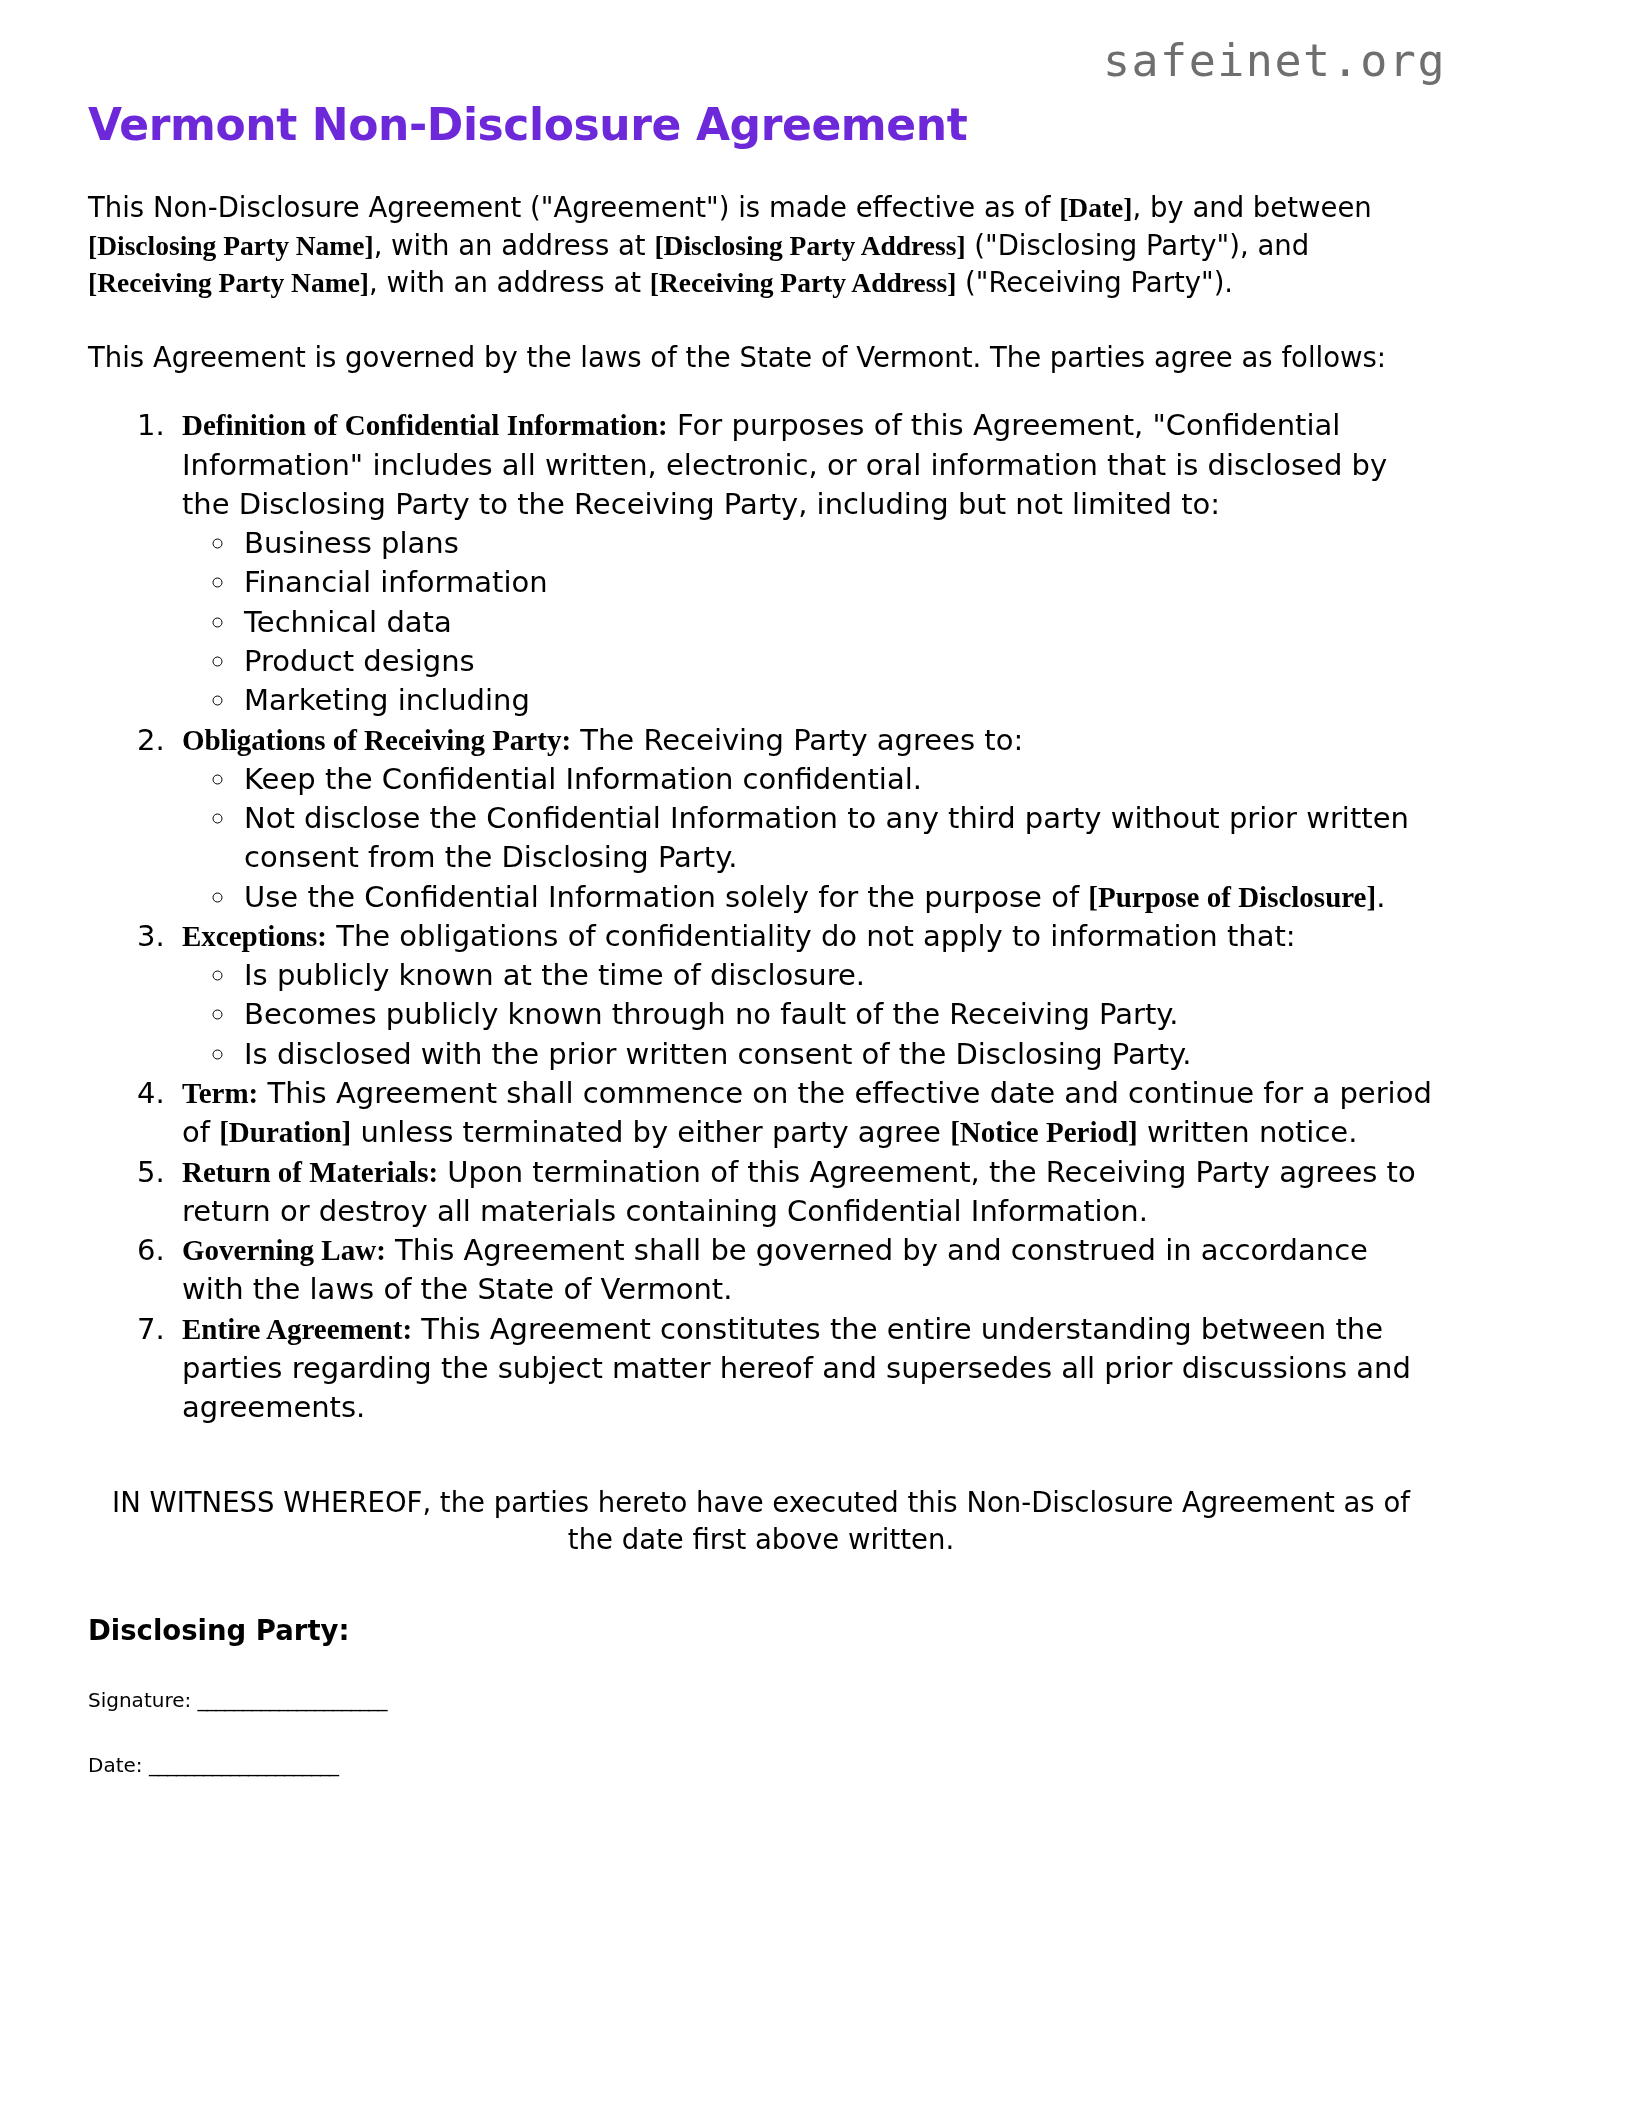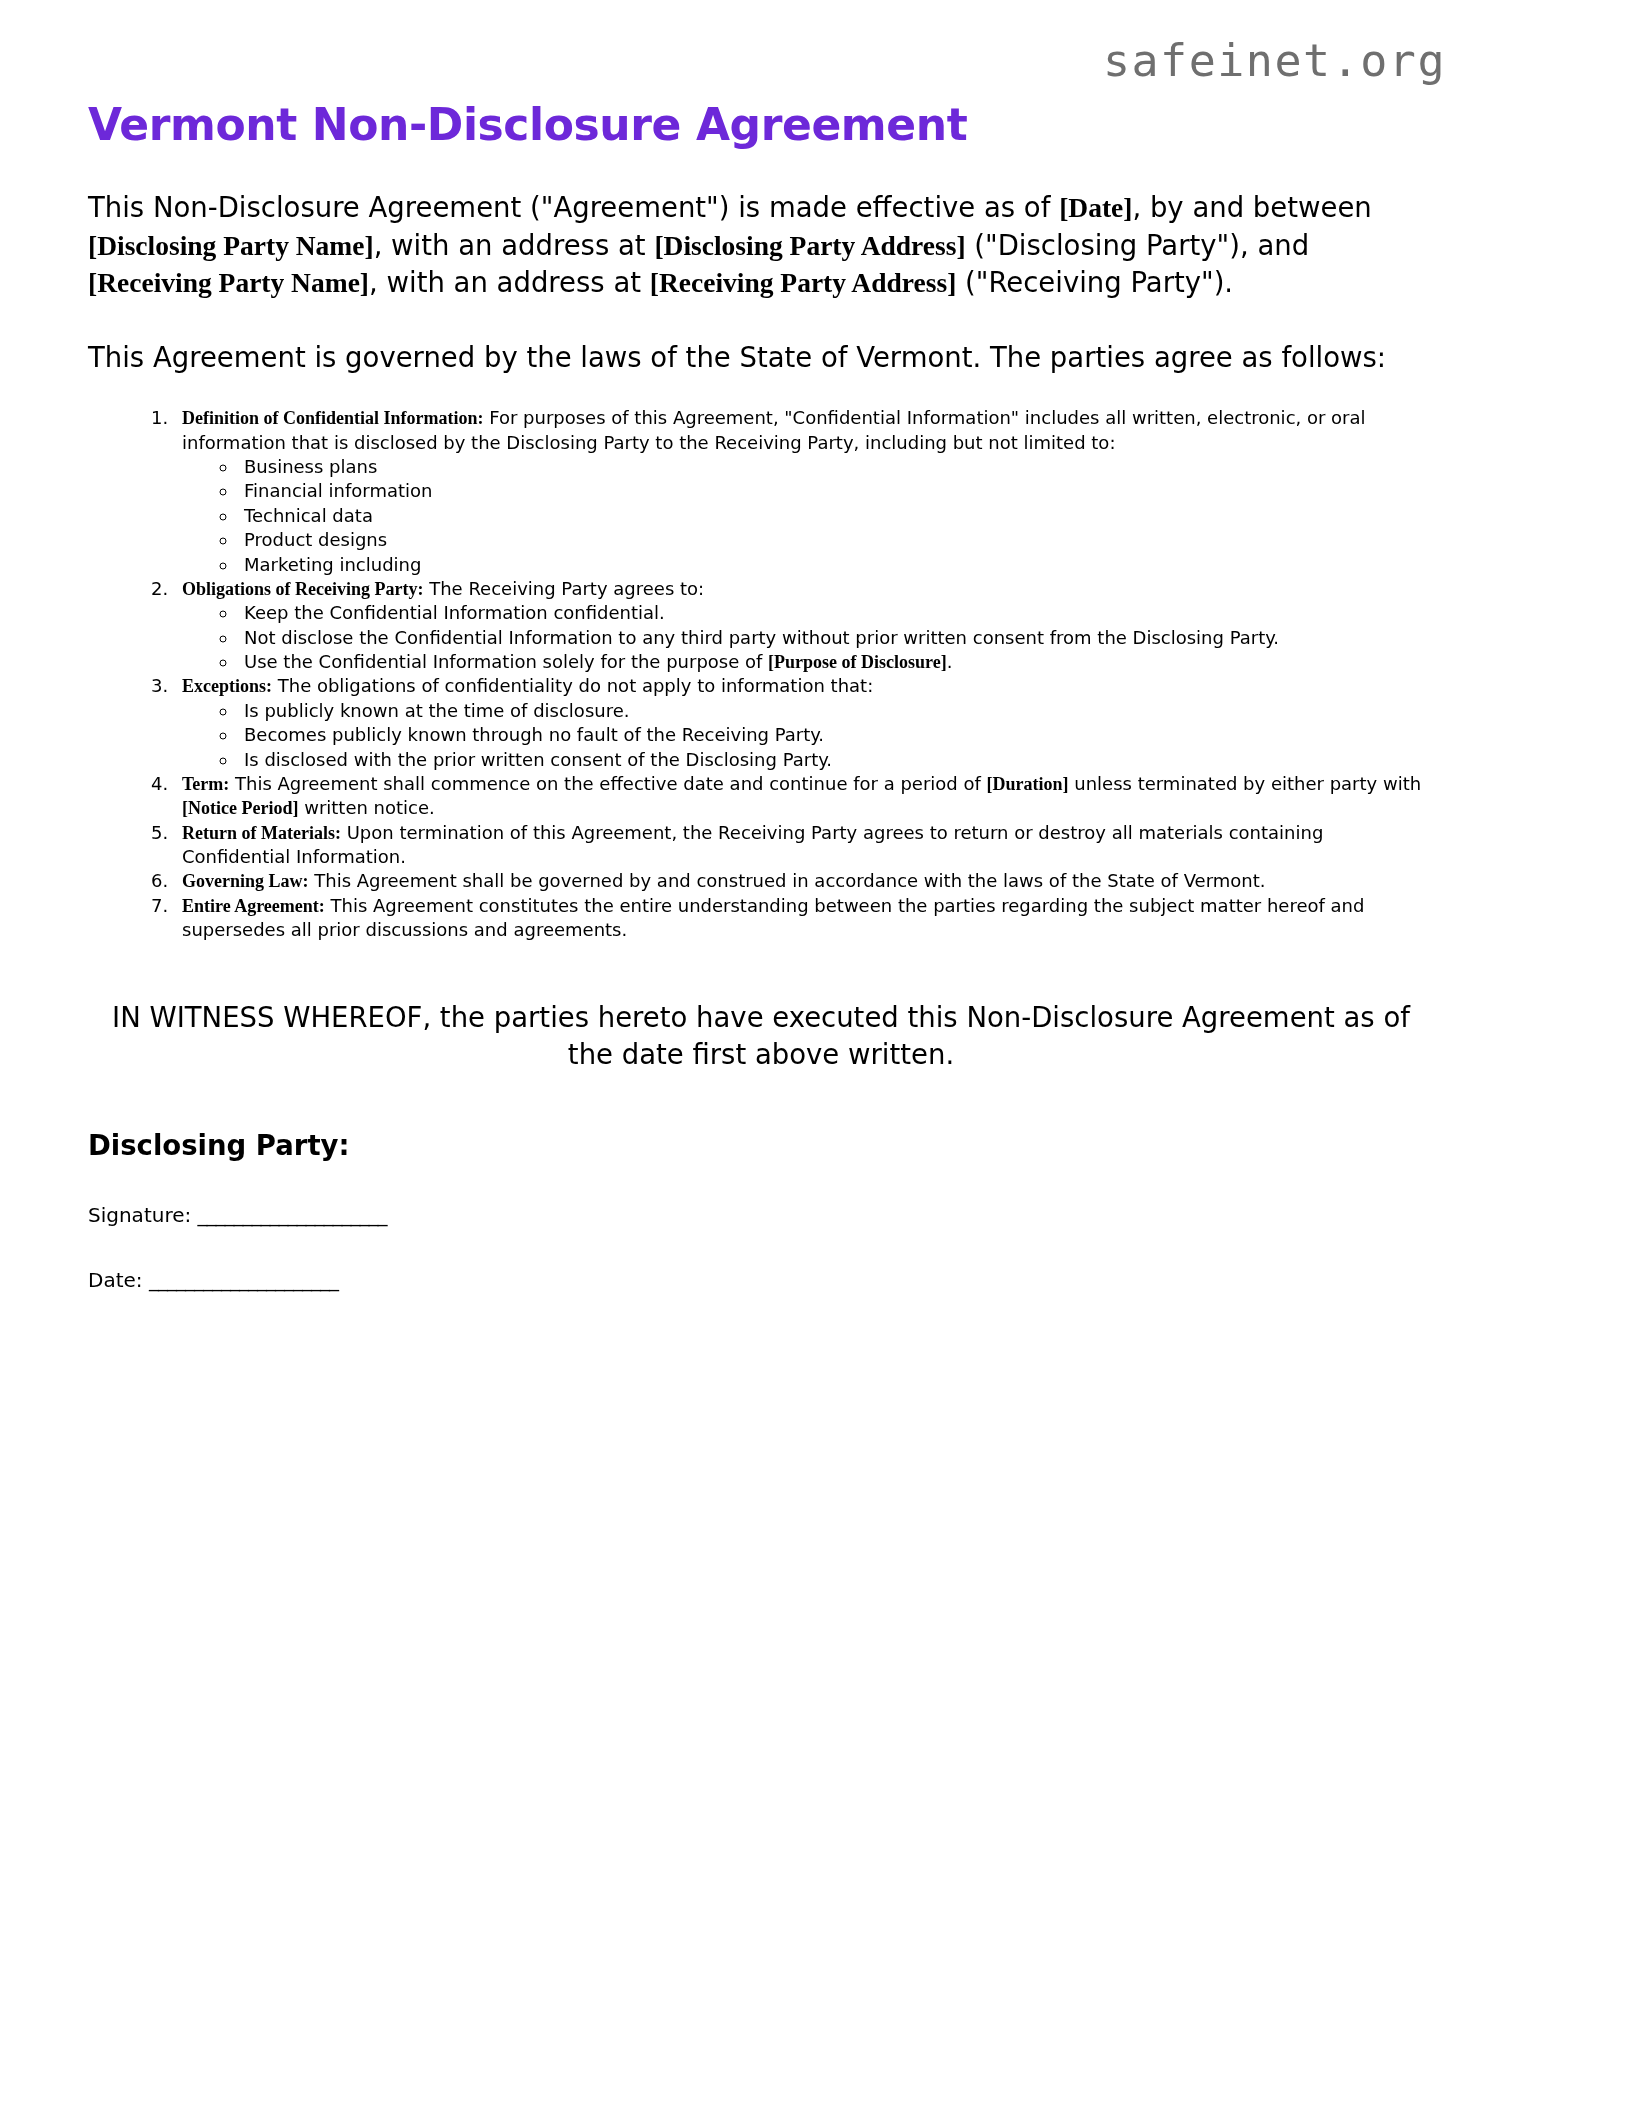--- a/index.html
+++ b/index.html
@@ -50,21 +50,21 @@
     color: #000;
   }
   p.para.tight {
     padding-top: 38px;
   }
   b, strong { font-weight: bold; font-family: Liberation Serif, serif; }
 
   ol.clauses {
     margin: 30px 0 0 0;
     padding-left: 86px;
-    font-size: 18px;
+    font-size: 29px;
     line-height: 1.355;
   }
   ol.clauses > li {
     margin: 0;
     padding-left: 8px;
   }
   ul.sublist {
     list-style-type: circle;
     margin: 0;
     padding-left: 56px;
@@ -137,21 +137,21 @@
     <li>
       <b>Exceptions:</b><span> The obligations of confidentiality do not apply to information that:</span>
       <ul class="sublist">
         <li>Is publicly known at the time of disclosure.</li>
         <li>Becomes publicly known through no fault of the Receiving Party.</li>
         <li>Is disclosed with the prior written consent of the Disclosing Party.</li>
       </ul>
     </li>
 
     <li>
-      <b>Term:</b><span> This Agreement shall commence on the effective date and continue for a period of </span><b>[Duration]</b><span> unless terminated by either party with </span><b>[Notice Period]</b><span> written notice.</span>
+      <b>Term:</b><span> This Agreement shall commence on the effective date and continue for a period of </span><b>[Duration]</b><span> unless terminated by either party agree </span><b>[Notice Period]</b><span> written notice.</span>
     </li>
 
     <li>
       <b>Return of Materials:</b><span> Upon termination of this Agreement, the Receiving Party agrees to return or destroy all materials containing Confidential Information.</span>
     </li>
 
     <li>
       <b>Governing Law:</b><span> This Agreement shall be governed by and construed in accordance with the laws of the State of Vermont.</span>
     </li>
 

